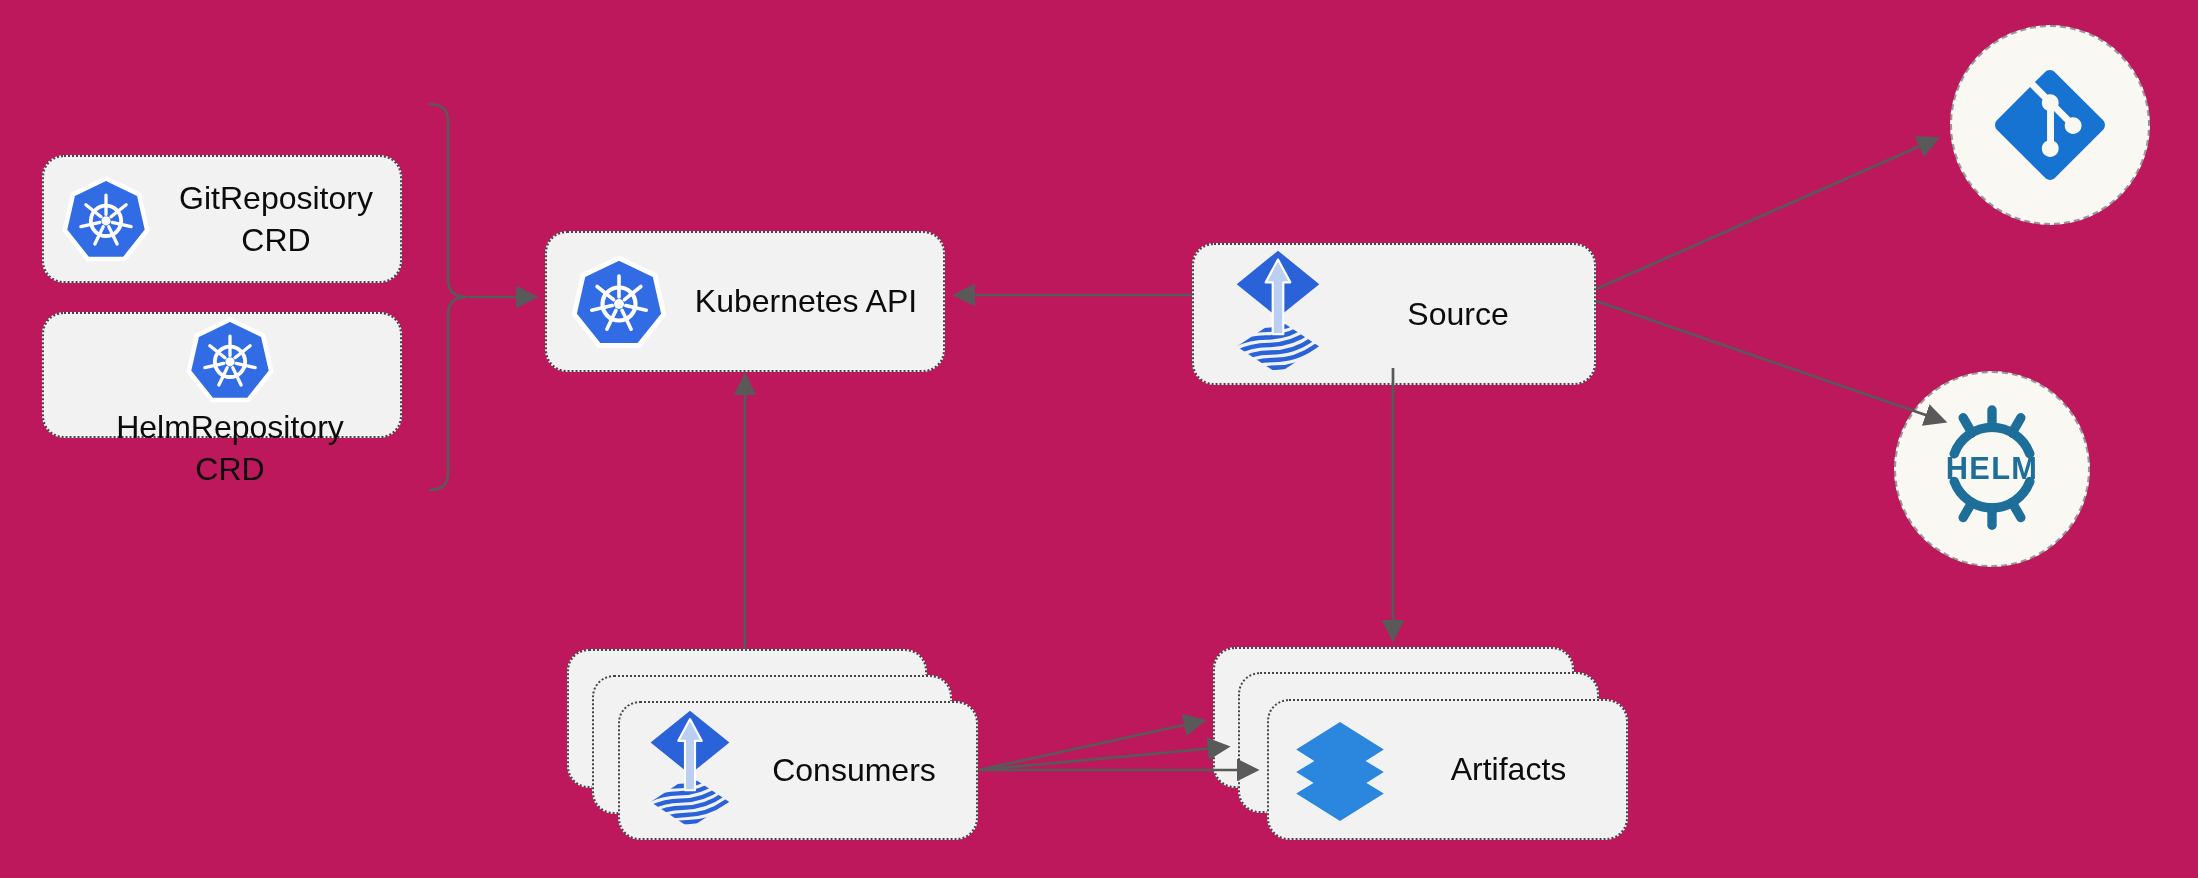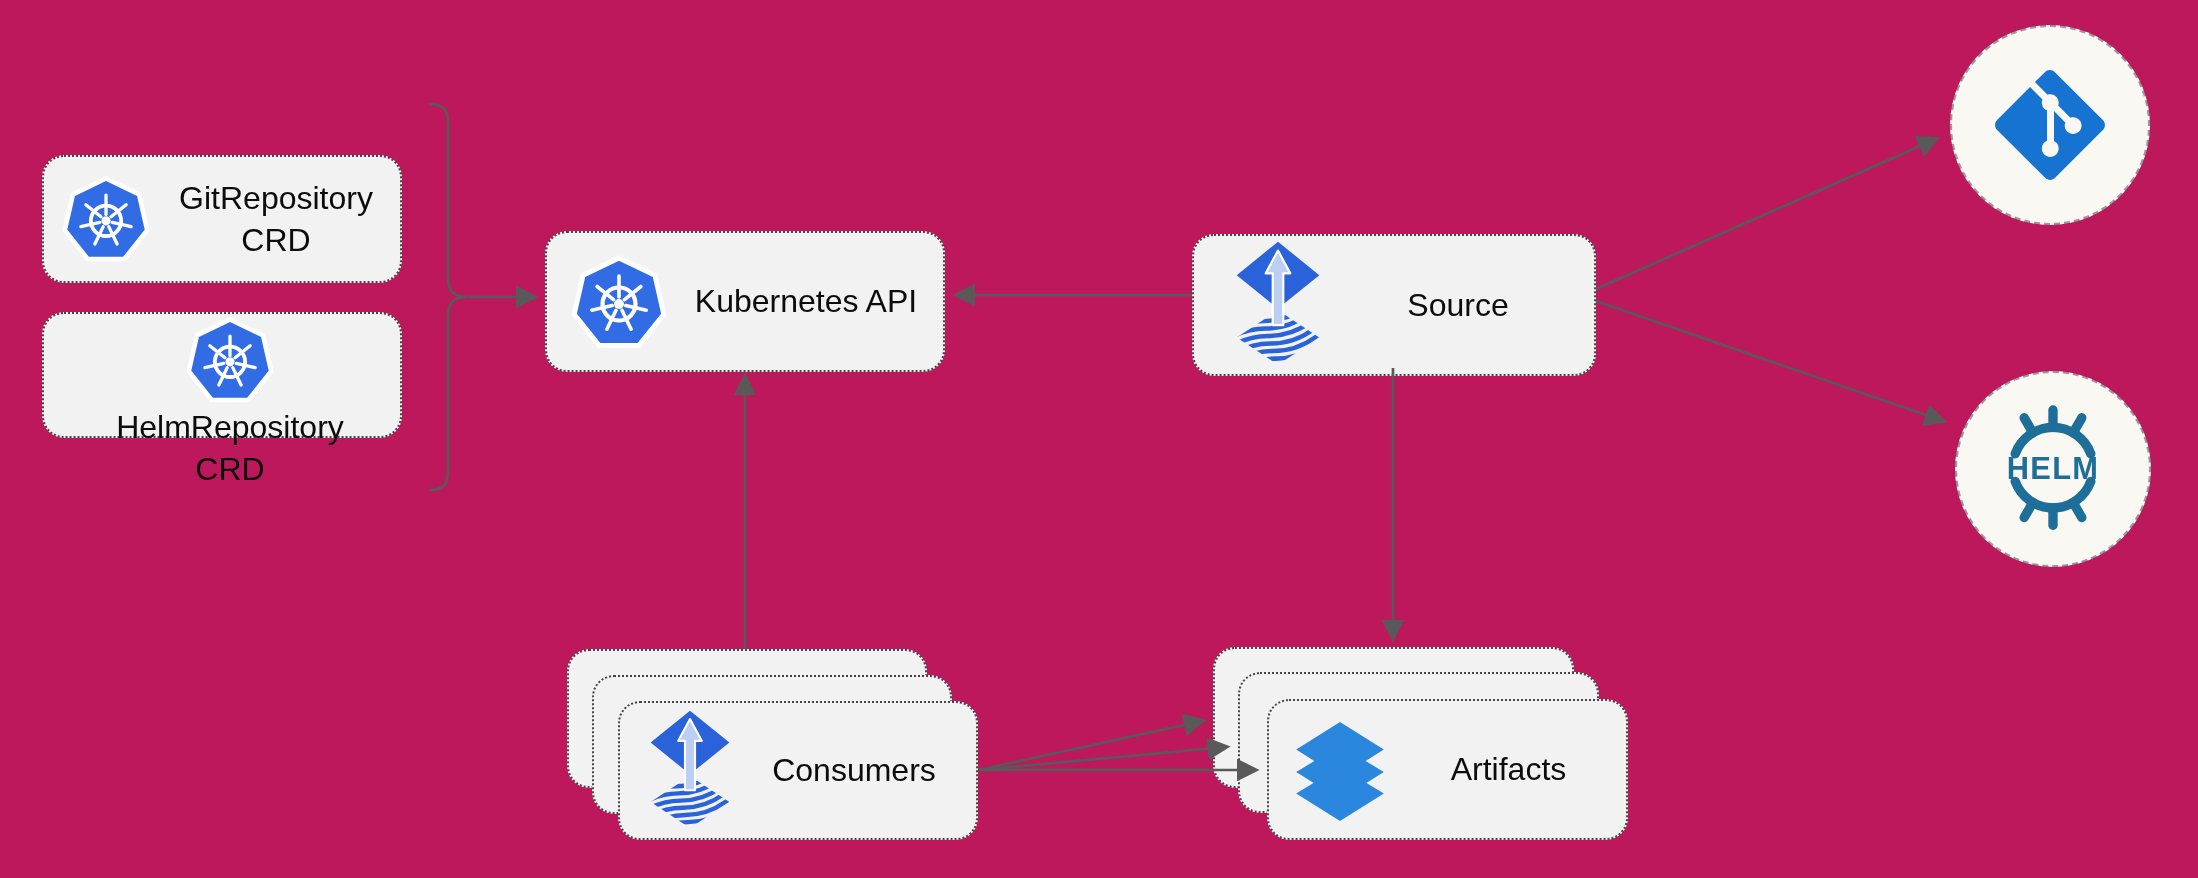--- a/index.html
+++ b/index.html
@@ -98,21 +98,21 @@
         </g>
         <circle cx="50" cy="52" r="16.5" style="stroke:#fff" stroke-width="4.2" fill="none"></circle>
         <circle cx="50" cy="52" r="5" style="fill:#fff"></circle>
       </svg>
     </span>
     <div class="lbl">
       <span>Kubernetes API</span>
     </div>
   </div>
 
-  <div class="box" style="left:1192px;top:234px;width:404px;height:142px;padding-left:40px;">
+  <div class="box" style="left:1192px;top:243px;width:404px;height:142px;padding-left:40px;">
     <span class="icon">
       <svg width="88" height="130" viewBox="0 0 100 148">
         <defs>
             <clipPath id="fxclip1">
               <polygon points="50,80 97,111 50,142 3,111"></polygon>
             </clipPath>
           </defs>
         <polygon points="50,2 97,40 50,78 3,40" style="fill:var(--color-flux-blue)"></polygon>
         <g clip-path="url(#fxclip1)">
           <g transform="rotate(-18 50 111)" style="stroke:var(--color-flux-blue)" stroke-width="5.2" fill="none">
@@ -179,21 +179,21 @@
   </div>
 
   <div class="circle" style="left:1950px;top:25px;width:200px;height:200px;">
     <span class="icon">
       <svg width="116" height="116" viewBox="0 0 97 97">
         <path style="fill:var(--color-git-blue)" d="M92.71,44.408 L52.591,4.291 c-2.31,-2.311 -6.057,-2.311 -8.369,0 l-8.33,8.332 L46.459,23.19 c2.456,-0.83 5.272,-0.273 7.229,1.685 c1.969,1.97 2.521,4.81 1.67,7.275 l10.186,10.185 c2.465,-0.85 5.307,-0.3 7.275,1.671 c2.75,2.75 2.75,7.206 0,9.958 c-2.752,2.751 -7.208,2.751 -9.961,0 c-2.068,-2.07 -2.58,-5.11 -1.531,-7.658 l-9.5,-9.499 v24.997 c0.67,0.332 1.303,0.774 1.861,1.332 c2.75,2.75 2.75,7.205 0,9.959 c-2.75,2.749 -7.209,2.749 -9.957,0 c-2.75,-2.754 -2.75,-7.209 0,-9.959 c0.68,-0.679 1.467,-1.193 2.307,-1.537 V36.369 c-0.84,-0.344 -1.625,-0.853 -2.307,-1.537 c-2.083,-2.082 -2.584,-5.14 -1.516,-7.698 L31.798,16.715 L4.288,44.222 c-2.311,2.313 -2.311,6.06 0,8.371 l40.121,40.118 c2.31,2.311 6.056,2.311 8.369,0 l39.932,-39.931 c2.312,-2.312 2.312,-6.06 0,-8.379 Z"></path>
       </svg>
     </span>
   </div>
 
-  <div class="circle" style="left:1955px;top:371px;width:196px;height:196px;text-align:right;">
+  <div class="circle" style="left:1894px;top:371px;width:196px;height:196px;text-align:right;">
     <span class="icon">
       <svg width="134" height="134" viewBox="0 0 100 100">
         <g style="stroke:var(--color-helm-teal)" stroke-width="7" fill="none" stroke-linecap="round">
           <path d="M21.8,38.7 A30,30 0 0 1 78.2,38.7"></path>
           <path d="M21.8,59.3 A30,30 0 0 0 78.2,59.3"></path>
           <line x1="50" y1="19" x2="50" y2="6"></line>
           <line x1="35" y1="23" x2="28.5" y2="11.8"></line>
           <line x1="65" y1="23" x2="71.5" y2="11.8"></line>
           <line x1="50" y1="79" x2="50" y2="92"></line>
           <line x1="35" y1="75" x2="28.5" y2="86.2"></line>

